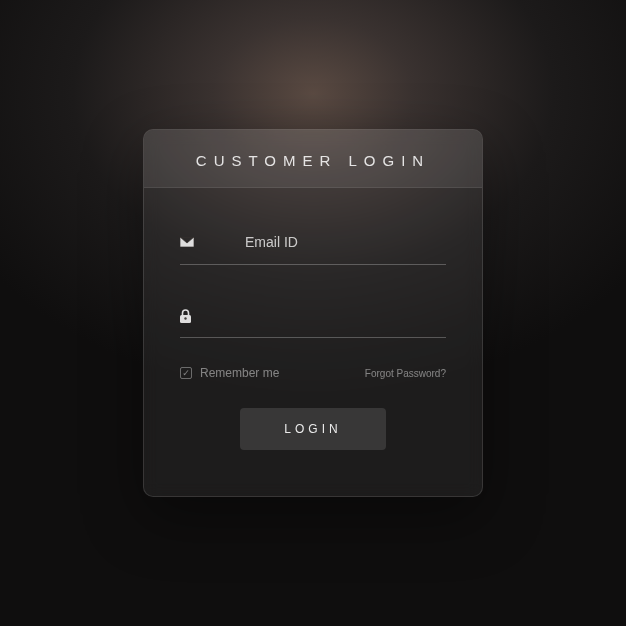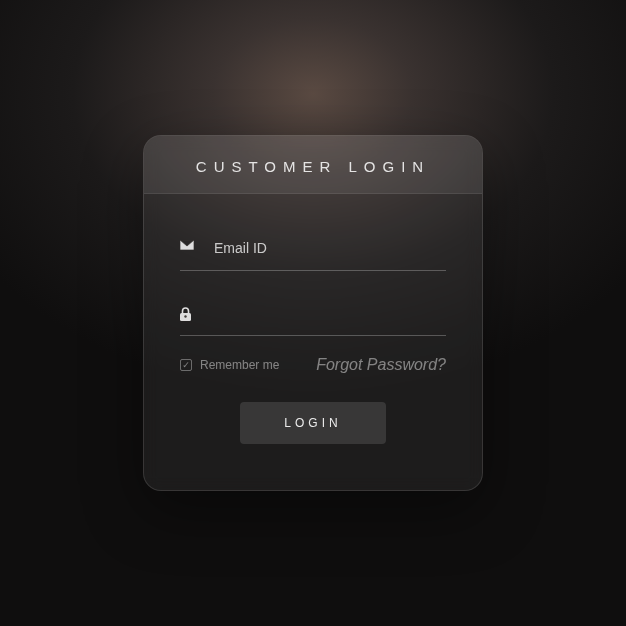--- a/index.html
+++ b/index.html
@@ -10,21 +10,21 @@
   background: radial-gradient(ellipse 400px 300px at 50% 15%, #5a4a42 0%, #3a3230 25%, #1c1a1a 60%, #0f0e0e 100%);
   display: flex;
   align-items: center;
   justify-content: center;
   overflow: hidden;
 }
 .login-card {
   width: 340px;
   background: rgba(255,255,255,0.06);
   border: 1px solid rgba(255,255,255,0.12);
-  border-radius: 18px;
+  border-radius: 10px;
   backdrop-filter: blur(8px);
   overflow: hidden;
   box-shadow: 0 20px 60px rgba(0,0,0,0.4);
 }
 .card-header {
   background: rgba(255,255,255,0.08);
   border-bottom: 1px solid rgba(255,255,255,0.08);
   padding: 22px 0 18px;
   text-align: center;
 }
@@ -33,24 +33,25 @@
   font-size: 15px;
   letter-spacing: 7px;
   font-weight: 300;
   text-transform: uppercase;
 }
 .card-body {
   padding: 36px 36px 30px;
 }
 .input-row {
   display: flex;
-  align-items: flex-start;
+  align-items: center;
   border-bottom: 1px solid rgba(255,255,255,0.25);
   padding: 10px 0 14px;
-  margin-bottom: 26px;
+  margin-bottom: 34px;
+  gap: 31px;
 }
 .input-icon {
   width: 24px;
   display: flex;
   align-items: center;
   justify-content: flex-start;
   color: rgba(255,255,255,0.85);
 }
 .text-input {
   flex: 1;
@@ -88,22 +89,21 @@
   border-radius: 2px;
   display: flex;
   align-items: center;
   justify-content: center;
   color: rgba(255,255,255,0.45);
   font-size: 9px;
   line-height: 1;
 }
 .forgot-link {
   color: rgba(255,255,255,0.45);
-  font-size: 16px;
-  font-style: italic;
+  font-size: 10px;
   text-decoration: none;
   cursor: pointer;
 }
 .login-btn {
   display: block;
   margin: 16px auto;
   background: rgba(255,255,255,0.12);
   border: none;
   color: rgba(255,255,255,0.9);
   font-size: 12px;

